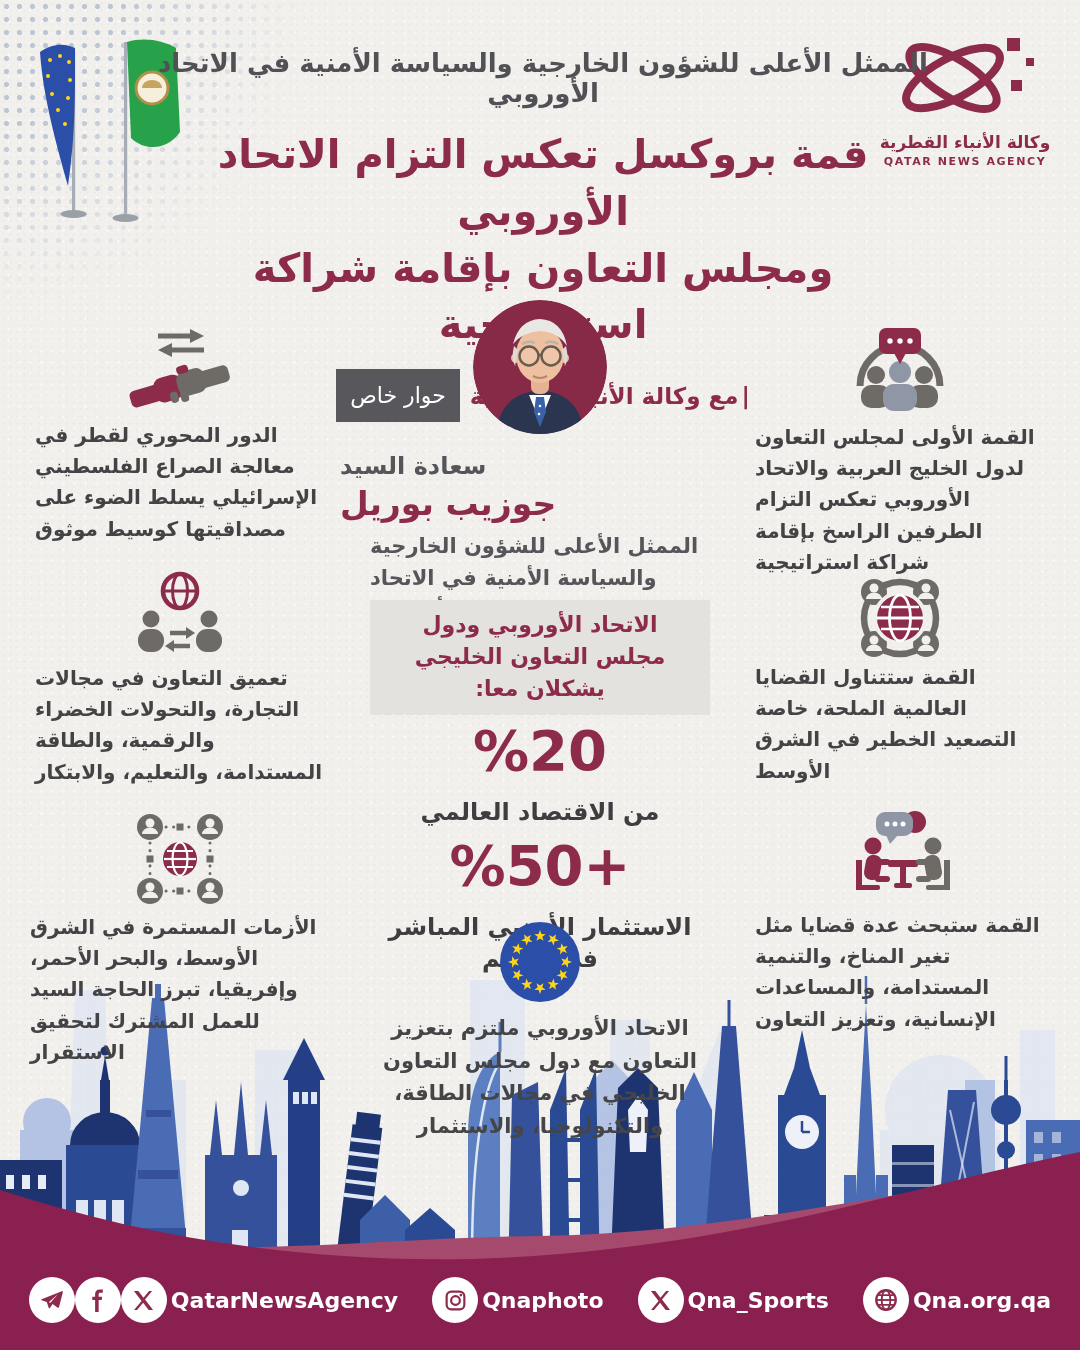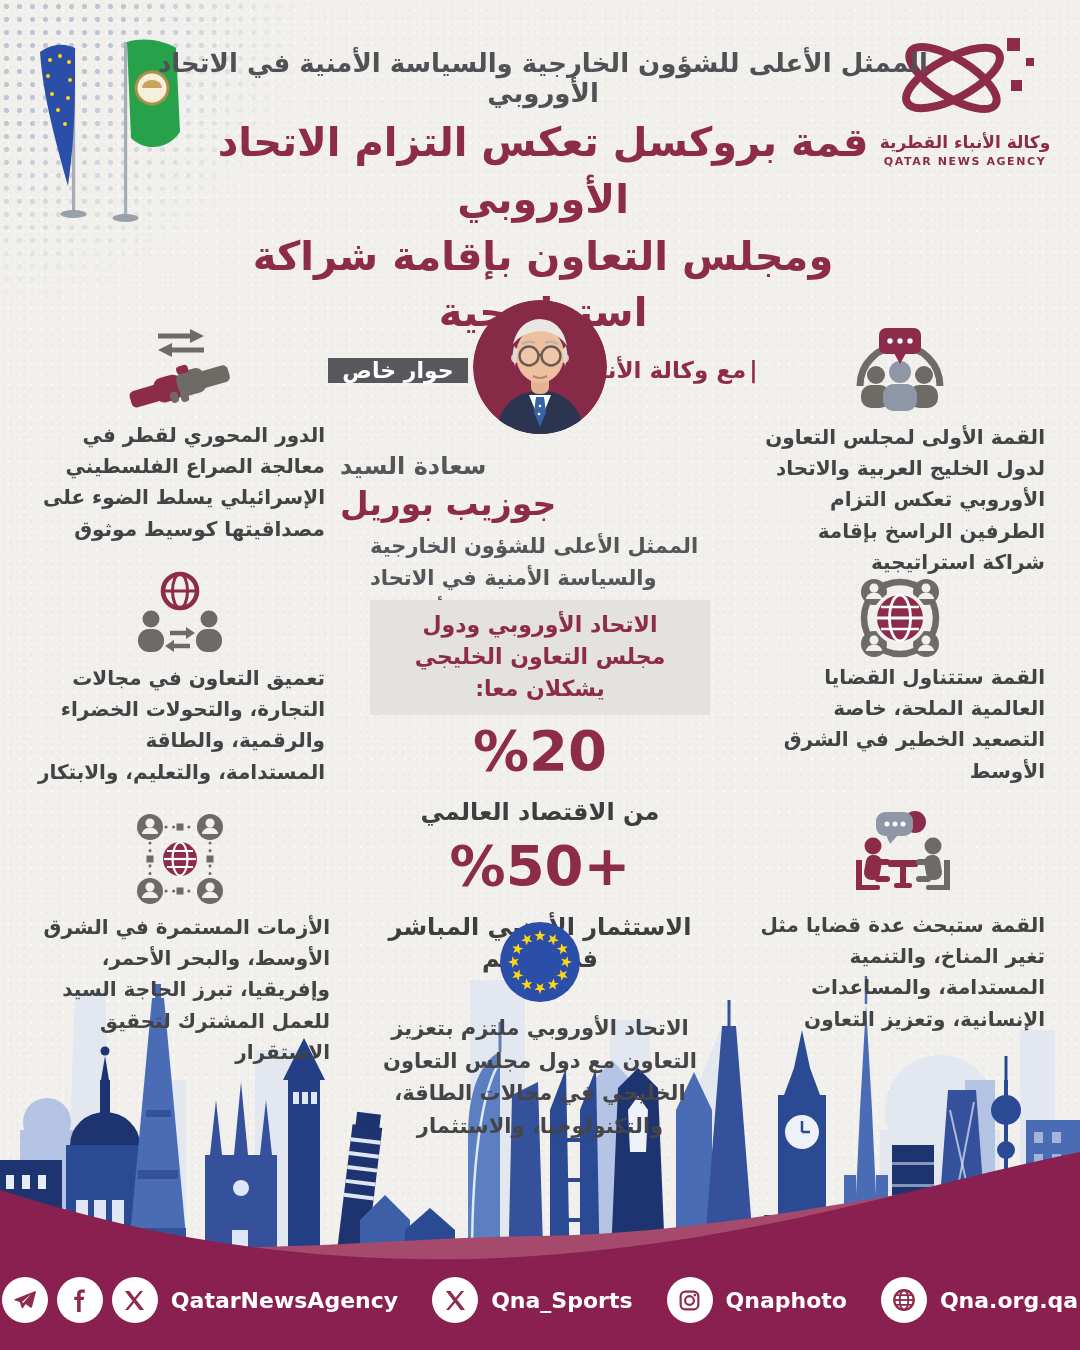--- a/index.html
+++ b/index.html
@@ -17,46 +17,46 @@
     background-size:13px 13px;
     -webkit-mask-image:radial-gradient(circle at 0% 0%,#000 28%,transparent 70%);
     mask-image:radial-gradient(circle at 0% 0%,#000 28%,transparent 70%);
   }
   .flags{position:absolute;left:28px;top:36px;z-index:2;}
   .qna-logo{position:absolute;right:26px;top:32px;width:178px;text-align:center;z-index:2;}
   .qna-logo .ar{font-size:17px;font-weight:800;color:#8d2b4b;margin-top:2px;direction:rtl;}
   .qna-logo .en{font-size:11px;font-weight:700;color:#8d2b4b;letter-spacing:1.6px;margin-top:3px;}
   .header{position:absolute;left:148px;top:48px;width:790px;text-align:center;z-index:2;}
   .kicker{font-size:26px;font-weight:700;color:#515155;direction:rtl;}
-  .title{font-size:40px;font-weight:800;color:#8d2b4b;line-height:1.42;direction:rtl;margin-top:6px;}
+  .title{font-size:40px;font-weight:800;color:#8d2b4b;line-height:1.42;direction:rtl;margin-top:18px;}
   .badge-row{margin-top:16px;display:flex;justify-content:center;align-items:center;direction:ltr;}
-  .badge-box{background:#58585c;color:#fff;font-size:22px;font-weight:700;padding:0 14px;direction:rtl;}
+  .badge-box{background:#58585c;color:#fff;font-size:22px;font-weight:400;padding:14px 14px;direction:rtl;}
   .badge-text{color:#8d2b4b;font-size:23px;font-weight:800;margin-left:10px;direction:rtl;}
   .badge-bar{color:#8d2b4b;font-size:23px;font-weight:800;margin-left:3px;}
   .portrait{position:absolute;left:473px;top:300px;width:134px;height:134px;border-radius:50%;overflow:hidden;z-index:3;}
   .center-col{position:absolute;left:340px;top:452px;width:400px;text-align:left;z-index:3;}
   .honorific{font-size:24px;font-weight:700;color:#55555a;direction:rtl;}
   .pname{font-size:33px;font-weight:800;color:#8d2b4b;direction:rtl;margin-top:4px;}
   .prole{font-size:21px;font-weight:700;color:#55555a;direction:rtl;line-height:1.5;margin:8px auto 0;width:340px;}
   .stats{position:absolute;left:340px;top:600px;width:400px;text-align:center;z-index:3;}
   .stats-intro{width:292px;margin:0 auto;background:#e4e2df;box-shadow:0 1px 0 rgba(0,0,0,0.06);
     padding:9px 24px;font-size:22px;font-weight:800;color:#8d2b4b;direction:rtl;line-height:1.45;}
   .stat-value{font-size:56px;font-weight:800;color:#8d2b4b;line-height:1.05;direction:ltr;margin-top:8px;}
   .stat-label{font-size:24px;font-weight:800;color:#3e3e41;direction:rtl;line-height:1.3;width:340px;margin:17px auto 0;}
   .eu-emblem{position:absolute;left:500px;top:922px;z-index:3;}
   .eu-note{position:absolute;left:375px;top:1012px;width:330px;font-size:21px;font-weight:700;color:#454548;
     line-height:1.55;direction:rtl;text-align:center;z-index:3;}
   .item-icon{position:absolute;z-index:3;}
   .item-text{position:absolute;width:290px;font-size:20px;font-weight:700;color:#434346;line-height:1.56;
-    direction:rtl;text-align:right;z-index:3;}
+    direction:rtl;text-align:left;z-index:3;}
   .skyline{position:absolute;left:0;top:960px;z-index:1;}
   .wave{position:absolute;left:0;top:1120px;z-index:4;}
   .footer-bar{position:absolute;left:0;top:1277px;width:1080px;display:flex;justify-content:center;
     align-items:center;gap:34px;z-index:5;}
-  .fgroup{display:flex;align-items:center;gap:9px;}
+  .fgroup{display:flex;align-items:center;}
   .fic{width:46px;height:46px;border-radius:50%;background:#fff;display:flex;align-items:center;justify-content:center;}
   .flabel{color:#fff;font-size:22px;font-weight:700;margin-left:4px;}
 </style>
 </head>
 <body>
 
 <div class="canvas">
 
   <div class="dots"></div>
 
@@ -423,35 +423,35 @@
       </span>
       <span class="fic">
         <svg width="23" height="23" viewBox="0 0 24 24">
             <path fill="#8d2b4b" d="M2 2 h4.6 L12 9 17.8 2 H21 L13.6 10.9 22 22 h-4.6 L11.6 14.4 5.3 22 H2.1 L10 12.6 Z"></path>
           </svg>
       </span>
       <span class="flabel">QatarNewsAgency</span>
     </div>
     <div class="fgroup">
       <span class="fic">
-        <svg width="23" height="23" viewBox="0 0 24 24">
-            <path fill="#8d2b4b" d="M2 2 h4.6 L12 9 17.8 2 H21 L13.6 10.9 22 22 h-4.6 L11.6 14.4 5.3 22 H2.1 L10 12.6 Z"></path>
-          </svg>
-      </span>
-      <span class="flabel">Qna_Sports</span>
-    </div>
-    <div class="fgroup">
-      <span class="fic">
         <svg width="25" height="25" viewBox="0 0 24 24" fill="none" stroke="#8d2b4b" stroke-width="2.1">
             <rect x="3.5" y="3.5" width="17" height="17" rx="4.5"></rect>
             <circle cx="12" cy="12" r="4.2"></circle>
             <circle cx="17.2" cy="6.8" r="1.3" fill="#8d2b4b" stroke="none"></circle>
           </svg>
       </span>
       <span class="flabel">Qnaphoto</span>
+    </div>
+    <div class="fgroup">
+      <span class="fic">
+        <svg width="23" height="23" viewBox="0 0 24 24">
+            <path fill="#8d2b4b" d="M2 2 h4.6 L12 9 17.8 2 H21 L13.6 10.9 22 22 h-4.6 L11.6 14.4 5.3 22 H2.1 L10 12.6 Z"></path>
+          </svg>
+      </span>
+      <span class="flabel">Qna_Sports</span>
     </div>
     <div class="fgroup">
       <span class="fic">
         <svg width="26" height="26" viewBox="0 0 24 24" fill="none" stroke="#8d2b4b">
             <circle cx="12" cy="12" r="9" stroke-width="2.1"></circle>
             <ellipse cx="12" cy="12" rx="4" ry="9" stroke-width="1.7"></ellipse>
             <line x1="3.4" y1="12" x2="20.6" y2="12" stroke-width="1.7"></line>
             <path d="M4.8 7.5 h14.4 M4.8 16.5 h14.4" stroke-width="1.7"></path>
           </svg>
       </span>

